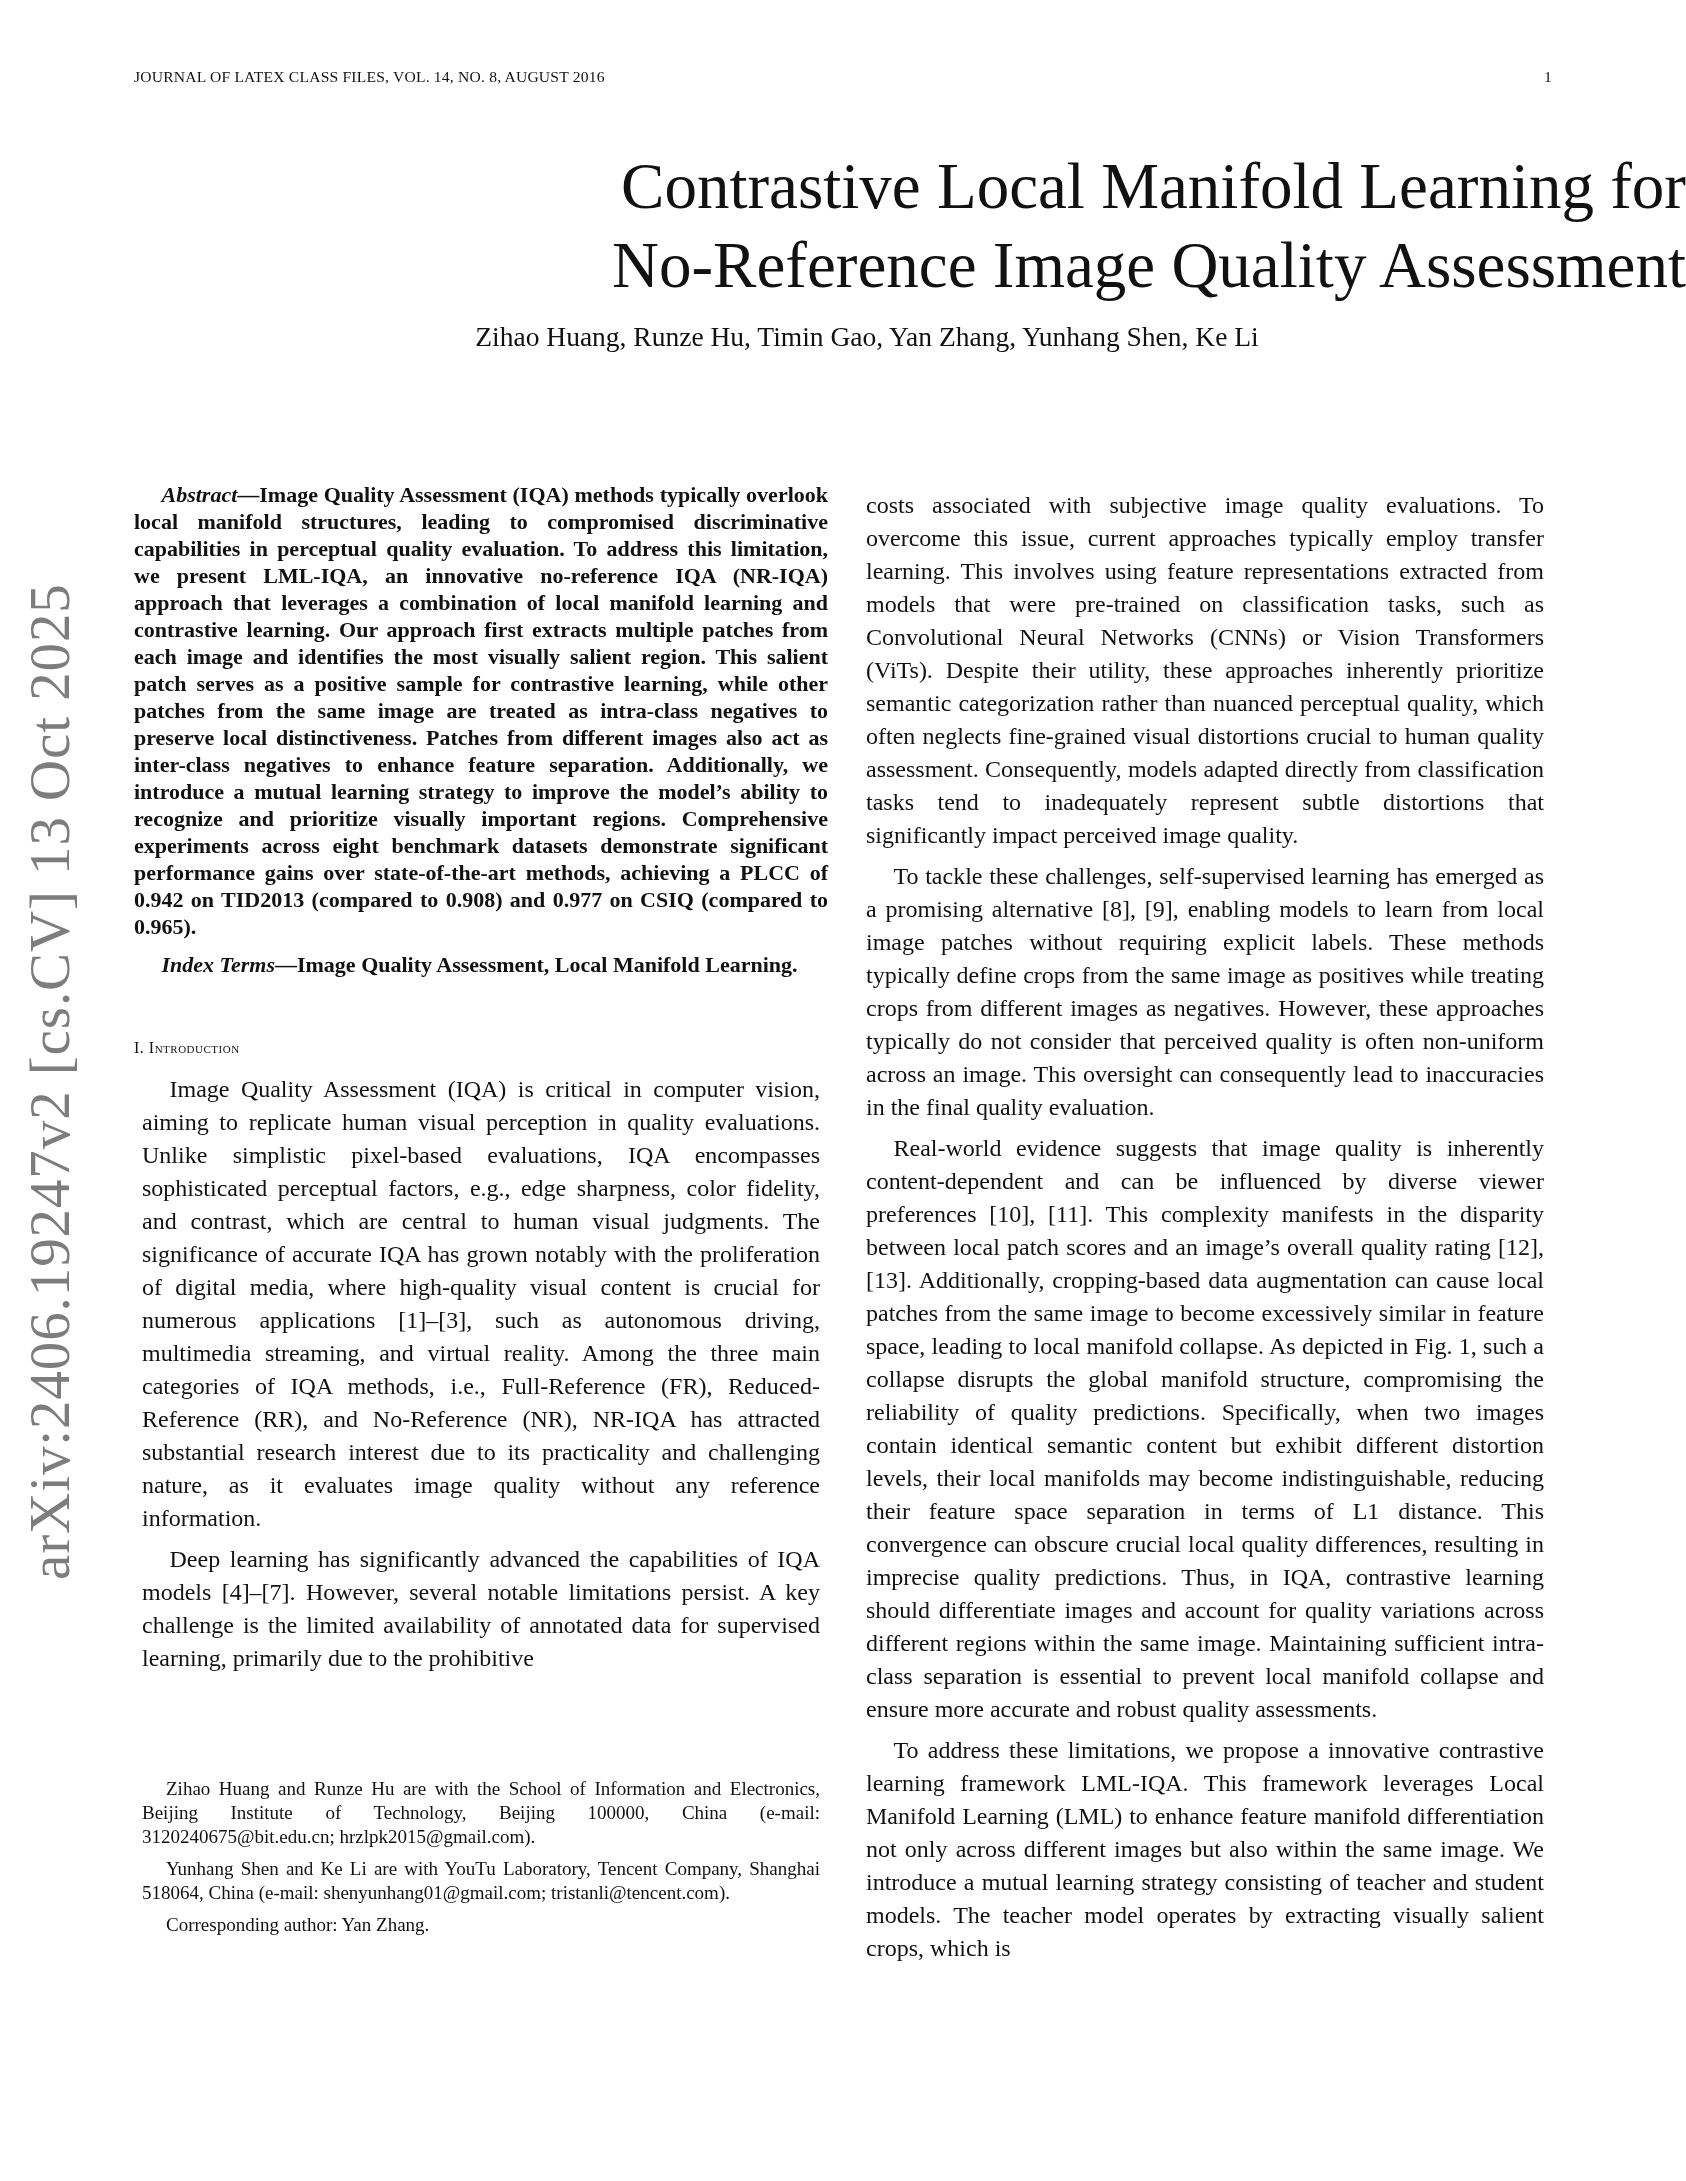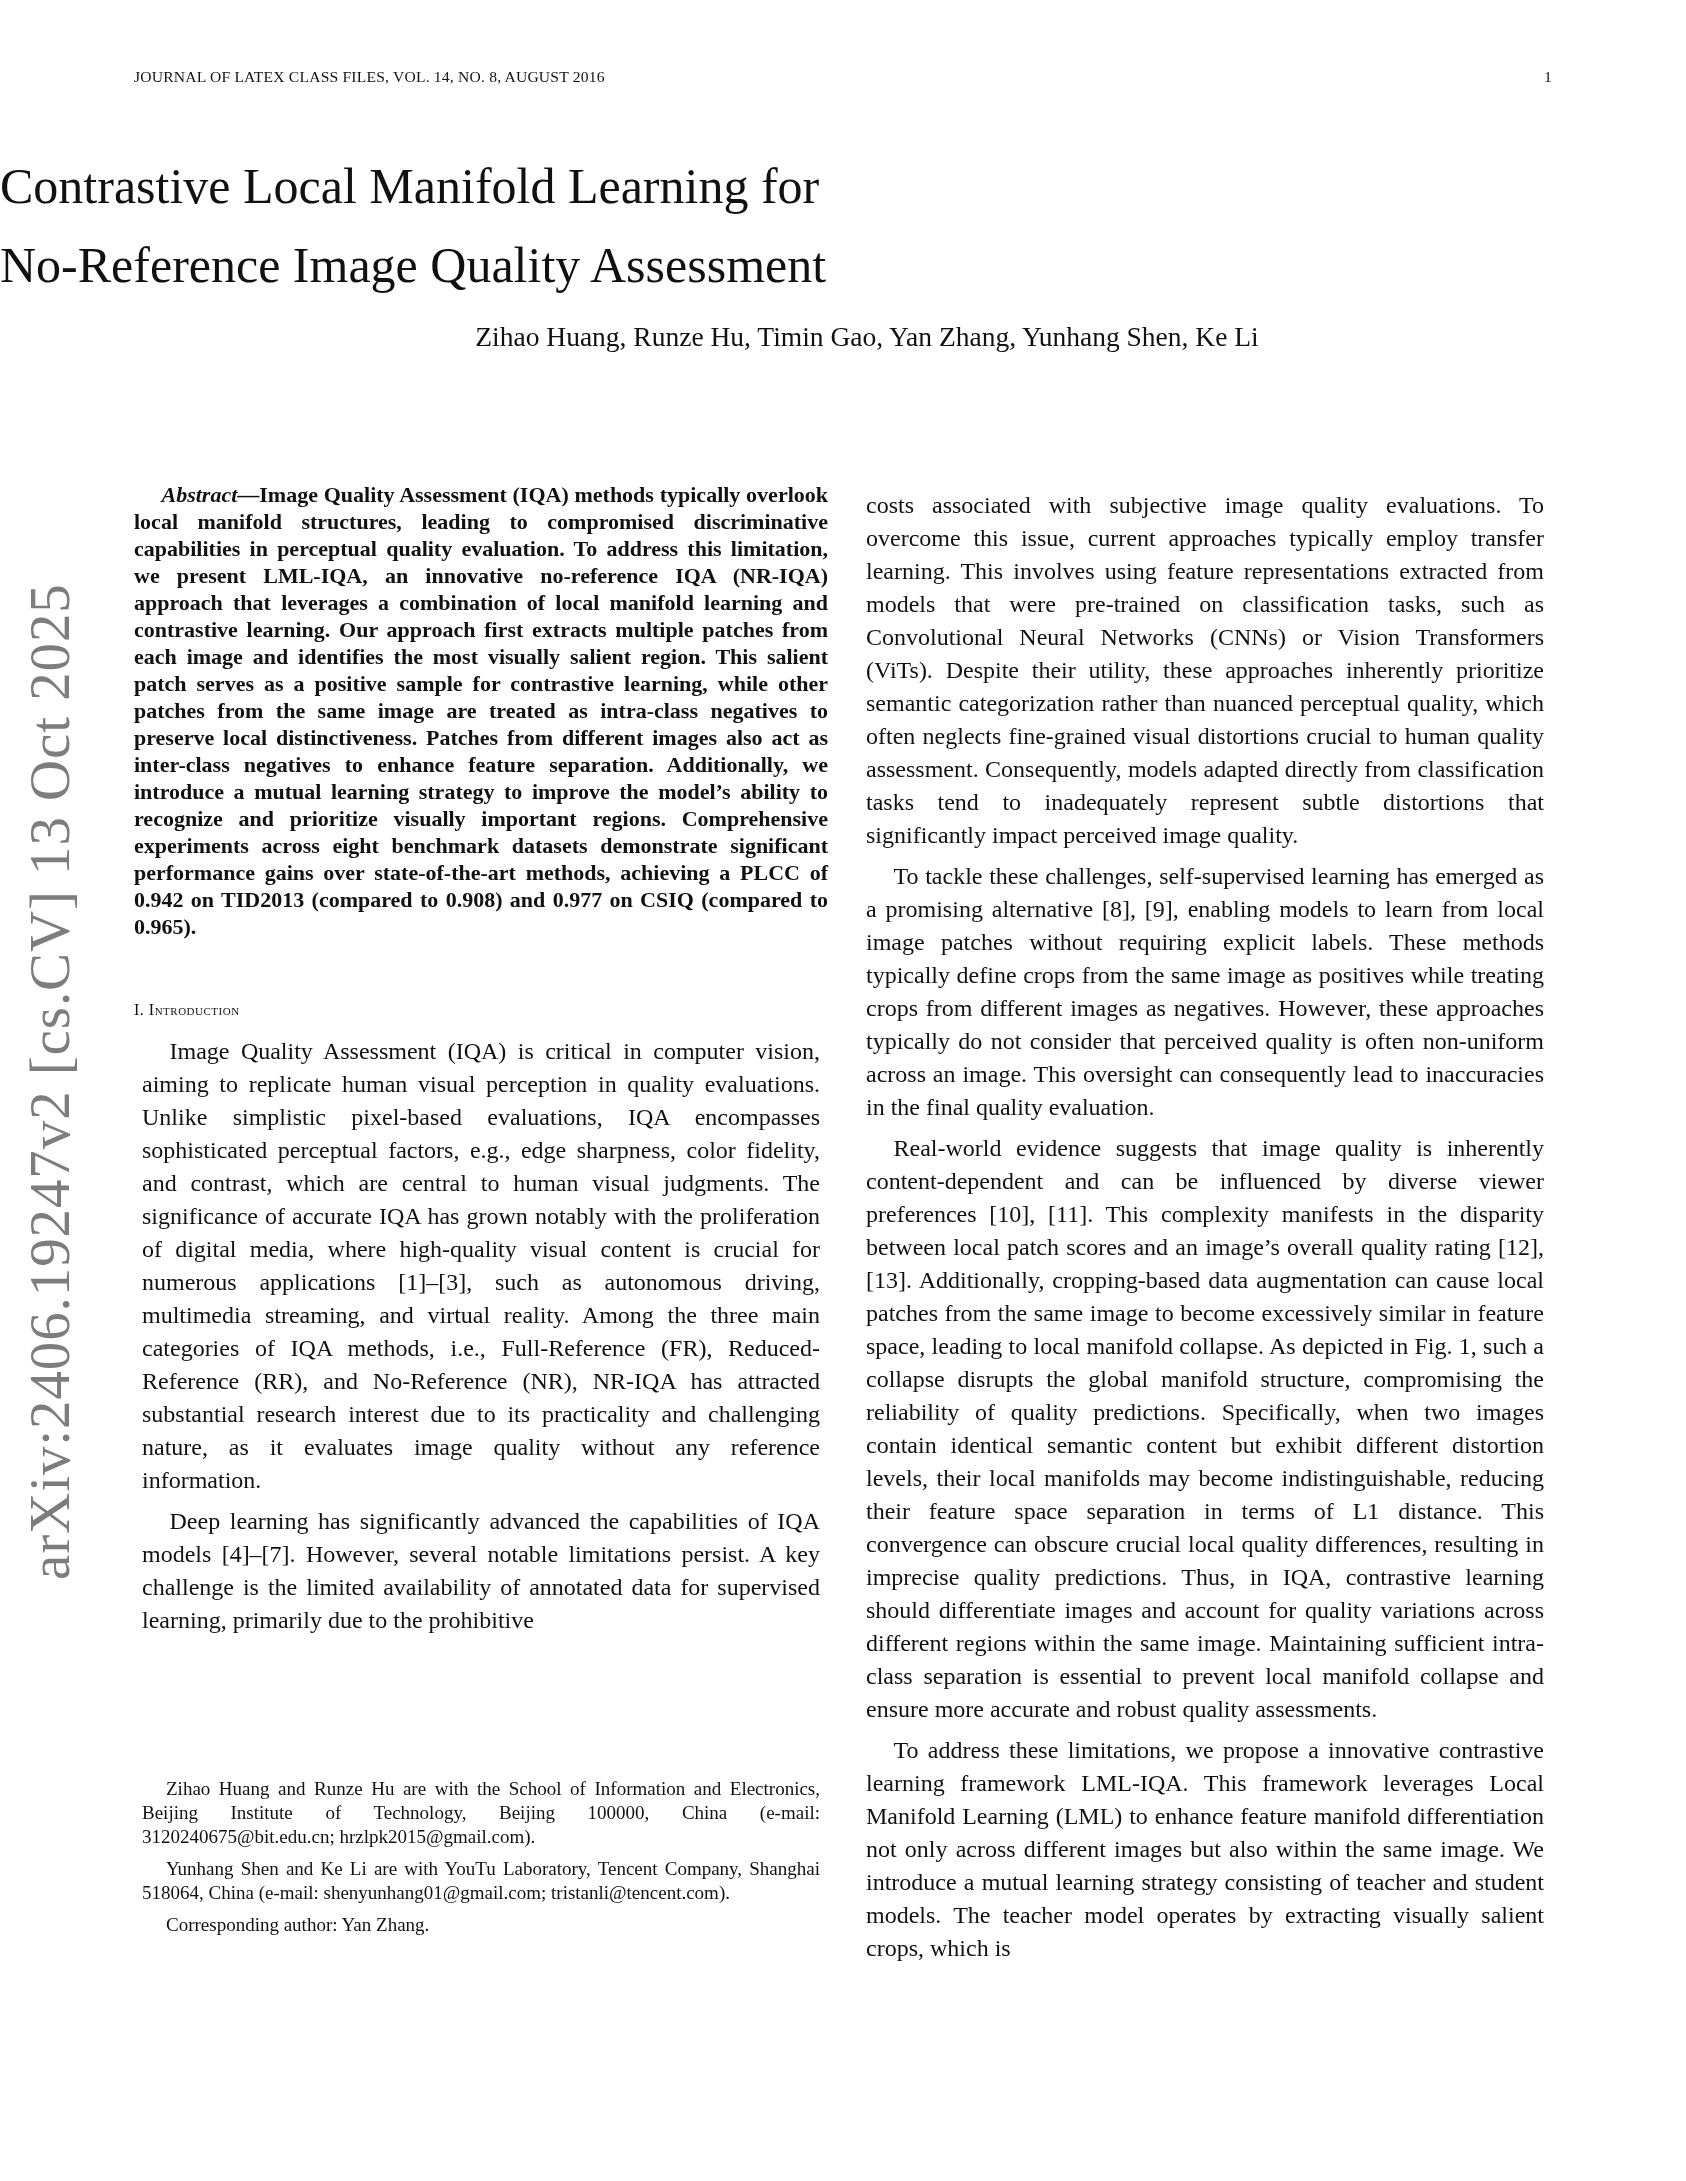--- a/index.html
+++ b/index.html
@@ -10,22 +10,22 @@
     .running-head {
       position: absolute; top: 68px; left: 134px; right: 134px;
       font-size: 15.6px; letter-spacing: 0.2px; display: flex; justify-content: space-between;
     }
     .arxiv-stamp {
       position: absolute; left: 16.5px; top: 1580px;
       transform: rotate(-90deg); transform-origin: left top;
       font-size: 57px; color: #7d7d7d; white-space: nowrap; letter-spacing: 0.9px;
     }
     .title {
-      position: absolute; top: 147px; left: 0; right: 0; text-align: left;
-      font-size: 50px; line-height: 79px; font-weight: normal; margin: 0;
+      position: absolute; top: 147px; left: 0; right: 0; text-align: right;
+      font-size: 65px; line-height: 79px; font-weight: normal; margin: 0;
     }
     .authors {
       position: absolute; top: 321px; left: 0; right: 0; text-align: center;
       font-size: 27.5px;
       padding-left: 48px;
     }
     .col {
       position: absolute; top: 481px; font-size: 24px; line-height: 33px;
       text-align: justify; hyphens: auto;
     }
@@ -63,20 +63,23 @@
   <span>Contrastive Local Manifold Learning for</span><br>
   <span>No-Reference Image Quality Assessment</span>
 </h1>
 
 <div class="authors">Zihao Huang, Runze Hu, Timin Gao, Yan Zhang, Yunhang Shen, Ke Li</div>
 
 <div class="col col-left">
   <p class="abstract">
     <span class="label">Abstract</span><span>—Image Quality Assessment (IQA) methods typically overlook local manifold structures, leading to compromised discriminative capabilities in perceptual quality evaluation. To address this limitation, we present LML-IQA, an innovative no-reference IQA (NR-IQA) approach that leverages a combination of local manifold learning and contrastive learning. Our approach first extracts multiple patches from each image and identifies the most visually salient region. This salient patch serves as a positive sample for contrastive learning, while other patches from the same image are treated as intra-class negatives to preserve local distinctiveness. Patches from different images also act as inter-class negatives to enhance feature separation. Additionally, we introduce a mutual learning strategy to improve the model’s ability to recognize and prioritize visually important regions. Comprehensive experiments across eight benchmark datasets demonstrate significant performance gains over state-of-the-art methods, achieving a PLCC of 0.942 on TID2013 (compared to 0.908) and 0.977 on CSIQ (compared to 0.965).</span>
   </p>
+  <p class="index-terms">
+    <span class="label">Index Terms</span><span>—Image Quality Assessment, Local Manifold Learning.</span>
+  </p>
   <div class="section-heading">I. Introduction</div>
   <p class="para">Image Quality Assessment (IQA) is critical in computer vision, aiming to replicate human visual perception in quality evaluations. Unlike simplistic pixel-based evaluations, IQA encompasses sophisticated perceptual factors, e.g., edge sharpness, color fidelity, and contrast, which are central to human visual judgments. The significance of accurate IQA has grown notably with the proliferation of digital media, where high-quality visual content is crucial for numerous applications [1]–[3], such as autonomous driving, multimedia streaming, and virtual reality. Among the three main categories of IQA methods, i.e., Full-Reference (FR), Reduced-Reference (RR), and No-Reference (NR), NR-IQA has attracted substantial research interest due to its practicality and challenging nature, as it evaluates image quality without any reference information.</p>
   <p class="para">Deep learning has significantly advanced the capabilities of IQA models [4]–[7]. However, several notable limitations persist. A key challenge is the limited availability of annotated data for supervised learning, primarily due to the prohibitive</p>
 </div>
 
 <div class="footnotes">
   <p>Zihao Huang and Runze Hu are with the School of Information and Electronics, Beijing Institute of Technology, Beijing 100000, China (e-mail: 3120240675@bit.edu.cn; hrzlpk2015@gmail.com).</p>
   <p>Yunhang Shen and Ke Li are with YouTu Laboratory, Tencent Company, Shanghai 518064, China (e-mail: shenyunhang01@gmail.com; tristanli@tencent.com).</p>
   <p>Corresponding author: Yan Zhang.</p>
 </div>

